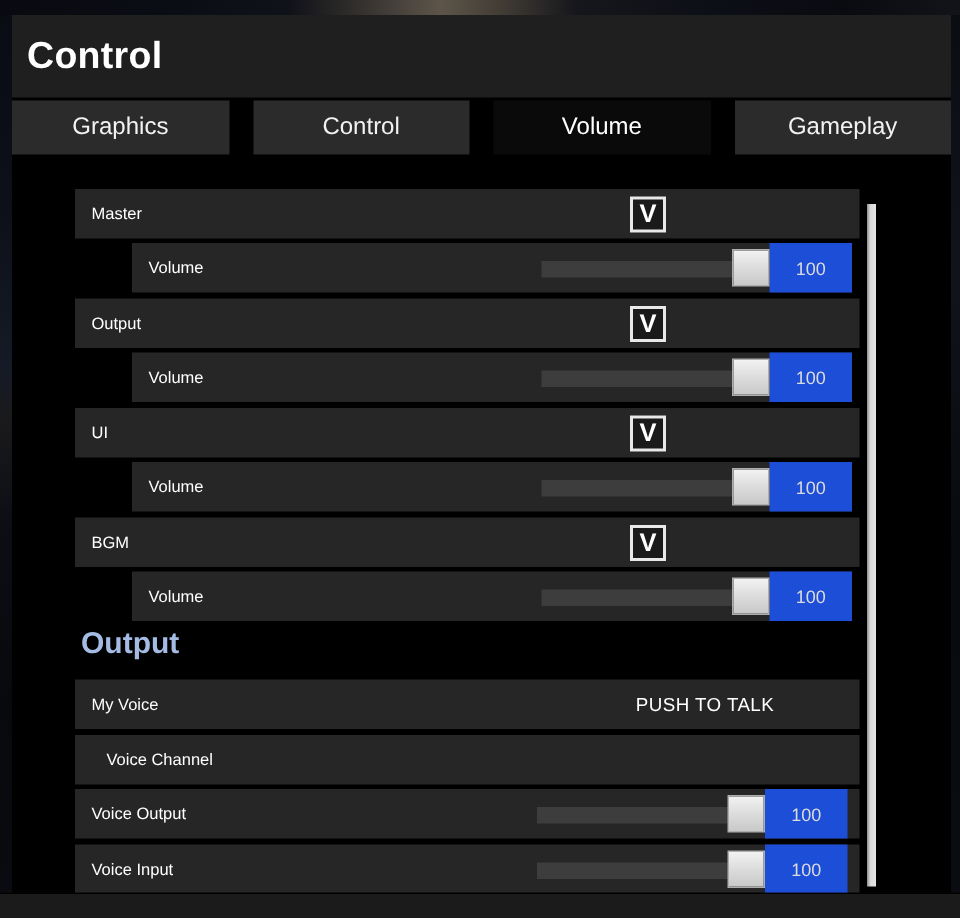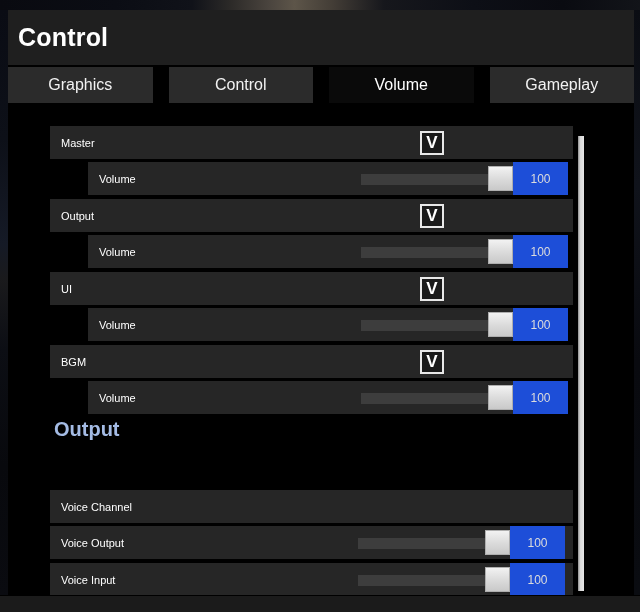--- a/index.html
+++ b/index.html
@@ -297,22 +297,26 @@
           <span class="slider">
             <span class="slider-track"></span>
             <span class="slider-handle" style="left:127px;"></span>
           </span>
           <span class="slider-value">100</span>
         </span>
       </div>
 
       <div class="section-header" style="top:312px;">Output</div>
 
-
-      <div class="row main" style="top:384px;">
+      <div class="row main" style="top:347px;">
+        <span class="row-label">My Voice</span>
+        <span class="value-center">PUSH TO TALK</span>
+      </div>
+
+      <div class="row main" style="top:384px;padding-left:10px;">
         <span class="row-label">Voice Channel</span>
       </div>
 
       <div class="row main" style="top:420px;">
         <span class="row-label">Voice Output</span>
         <span class="slider-group" style="right:8px;">
           <span class="slider">
             <span class="slider-track"></span>
             <span class="slider-handle" style="left:127px;"></span>
           </span>

